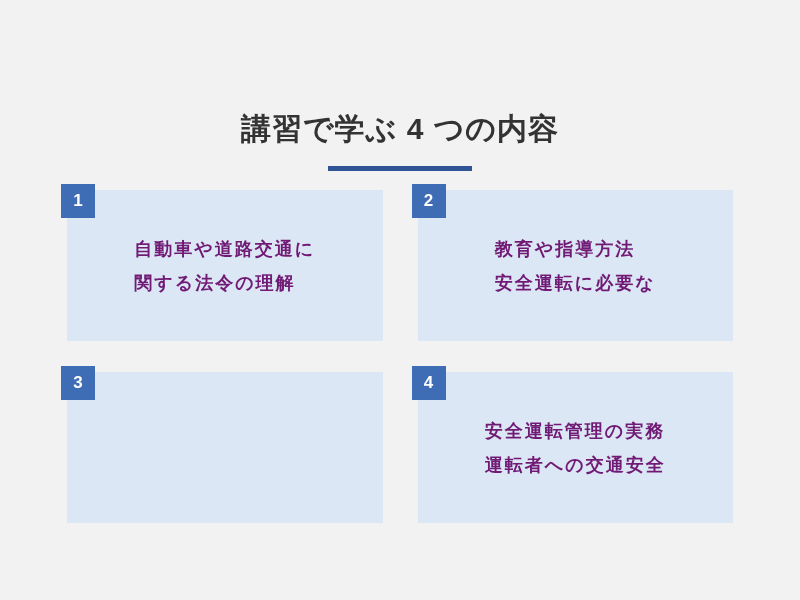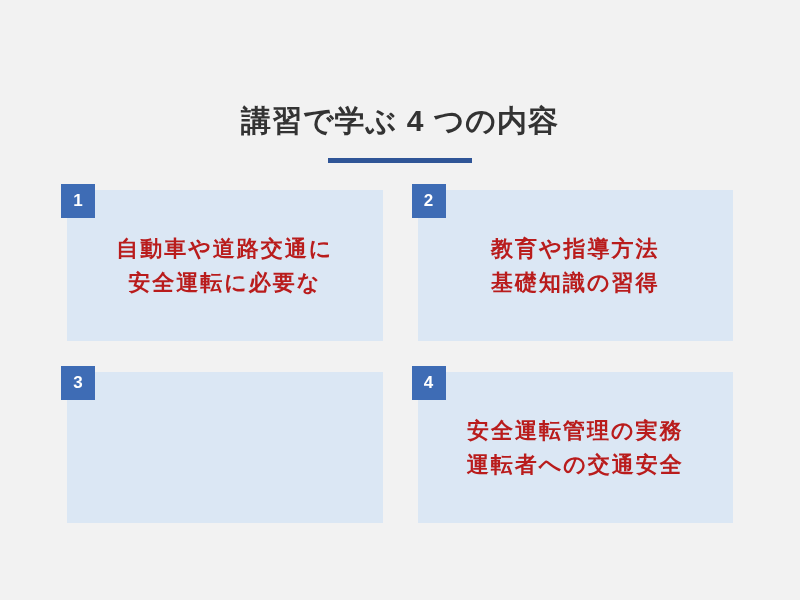--- a/index.html
+++ b/index.html
@@ -6,21 +6,21 @@
   body {
     width: 800px; height: 600px;
     background: #f2f2f2;
     font-family: "Liberation Sans", sans-serif;
     overflow: hidden;
   }
   .slide { position: relative; width: 800px; height: 600px; }
 
   .title-block { position: absolute; top: 0; left: 0; width: 800px; text-align: center; }
   .title {
-    margin: 0; padding-top: 103px;
+    margin: 8px; padding-top: 103px;
     font-size: 30px; font-weight: bold;
     color: #333333; letter-spacing: 1px;
     line-height: 35px;
   }
   .title-underline {
     width: 144px; height: 5px;
     background: #2f5597;
     margin: 20px auto 0 auto;
   }
 
@@ -38,52 +38,51 @@
   }
   .badge {
     position: absolute; top: -6px; left: -6px;
     width: 34px; height: 34px;
     background: #3e6cb5;
     color: #ffffff;
     font-size: 17px; font-weight: bold;
     display: flex; align-items: center; justify-content: center;
   }
   .card-text {
-    color: #b91c1c;
-    font-size: 22px; font-weight: bold;
+    color: #701a75;
+    font-size: 18px; font-weight: bold;
     letter-spacing: 2px;
     line-height: 34px;
-    text-align: center;
   }
 </style>
 </head>
 <body>
 
 <div class="slide">
 
   <header class="title-block">
     <h1 class="title">講習で学ぶ 4 つの内容</h1>
     <div class="title-underline"></div>
   </header>
 
   <div class="card-grid">
 
     <div class="card">
       <div class="badge">1</div>
       <div class="card-text">
         <span>自動車や道路交通に</span><br>
-        <span>安全運転に必要な</span>
+        <span>関する法令の理解</span>
       </div>
     </div>
 
     <div class="card">
       <div class="badge">2</div>
       <div class="card-text">
         <span>教育や指導方法</span><br>
-        <span>基礎知識の習得</span>
+        <span>安全運転に必要な</span>
       </div>
     </div>
 
     <div class="card">
       <div class="badge">3</div>
     </div>
 
     <div class="card">
       <div class="badge">4</div>
       <div class="card-text">

